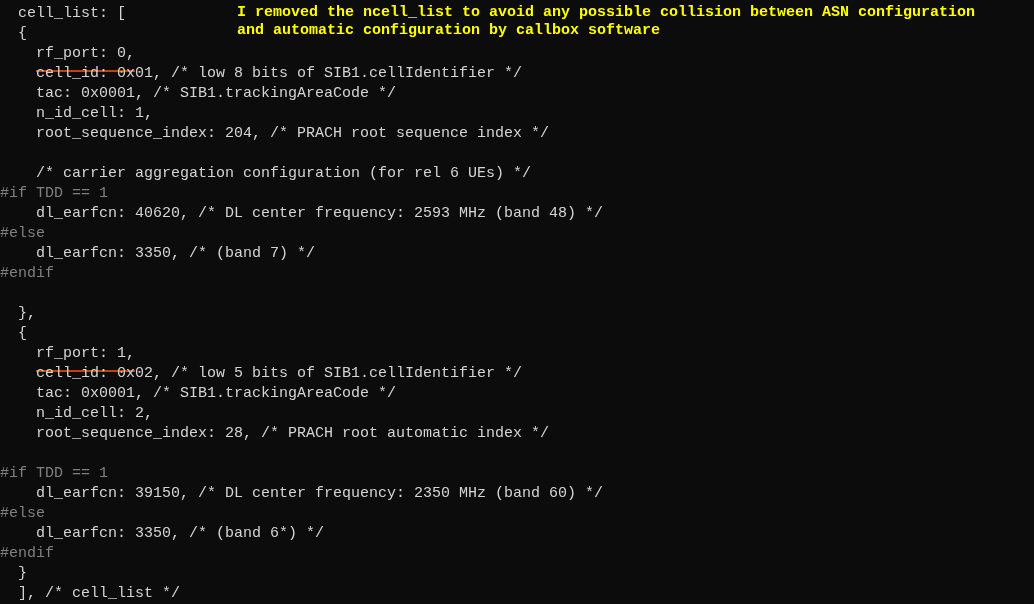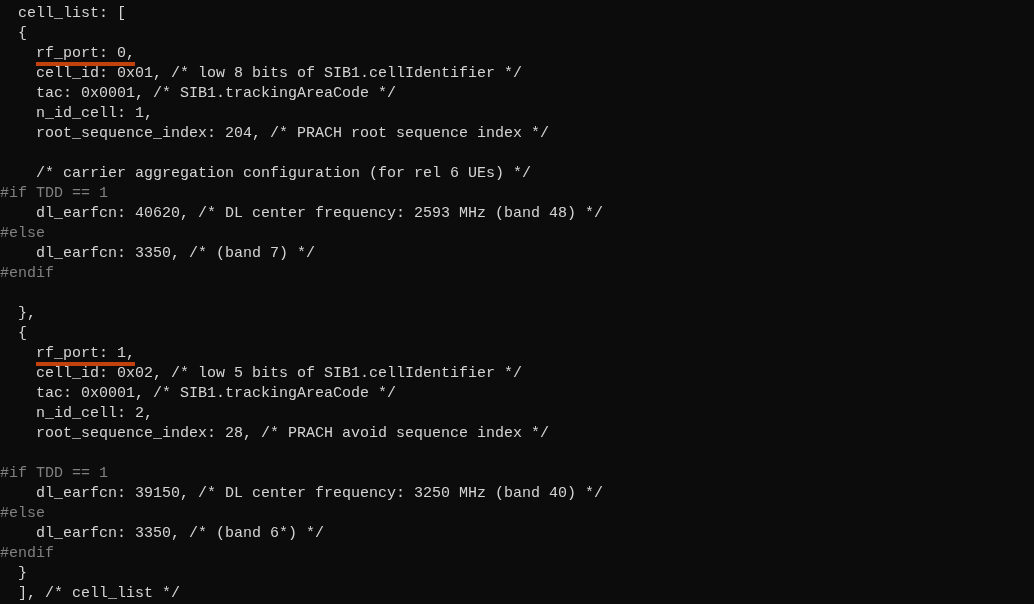--- a/index.html
+++ b/index.html
@@ -18,22 +18,22 @@
     line-height: 20px;
     color: #d4d4d4;
     white-space: pre;
     position: relative;
   }
   .pp {
     color: #808080;
     text-align: right;
   }
   .hl {
-    border-bottom: 4px solid #c2410c;
-    padding-bottom: 0px;
+    border-bottom: 2px solid #c2410c;
+    padding-bottom: 8px;
   }
   .annotation {
     position: absolute;
     left: 237px;
     top: 4px;
     width: 760px;
     color: #ffff00;
     font-family: Consolas, "Courier New", monospace;
     font-size: 15px;
     font-weight: bold;
@@ -58,22 +58,23 @@
 <span class="pp">#else</span>
 <span>    dl_earfcn: 3350, /* (band 7) */</span>
 <span class="pp">#endif</span>
 <span></span>
 <span>  },</span>
 <span>  {</span>
 <span><span>    </span><span class="hl">rf_port: 1,</span></span>
 <span>    cell_id: 0x02, /* low 5 bits of SIB1.cellIdentifier */</span>
 <span>    tac: 0x0001, /* SIB1.trackingAreaCode */</span>
 <span>    n_id_cell: 2,</span>
-<span>    root_sequence_index: 28, /* PRACH avoid sequence index */</span>
+<span>    root_sequence_index: 28, /* PRACH root automatic index */</span>
 <span></span>
 <span class="pp">#if TDD == 1</span>
-<span>    dl_earfcn: 39150, /* DL center frequency: 3250 MHz (band 40) */</span>
+<span>    dl_earfcn: 39150, /* DL center frequency: 2350 MHz (band 60) */</span>
 <span class="pp">#else</span>
 <span>    dl_earfcn: 3350, /* (band 6*) */</span>
 <span class="pp">#endif</span>
 <span>  }</span>
 <span>  ], /* cell_list */</span>
+<div class="annotation">I removed the ncell_list to avoid any possible collision between ASN configuration and automatic configuration by callbox software</div>
 </pre>
 
 </body></html>

